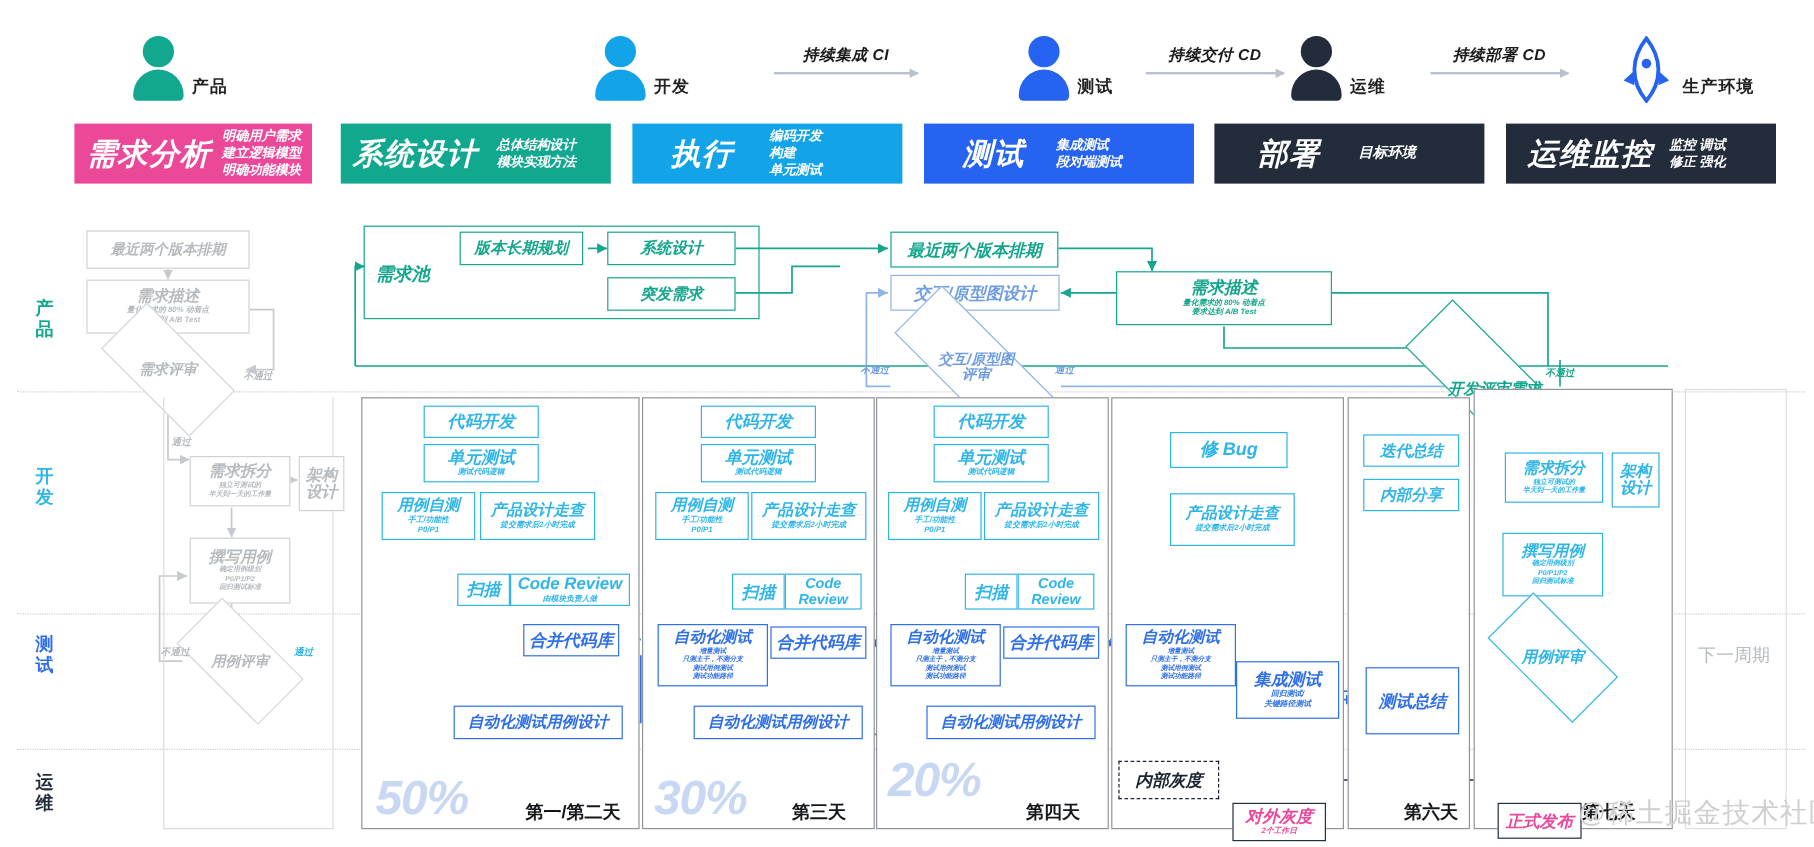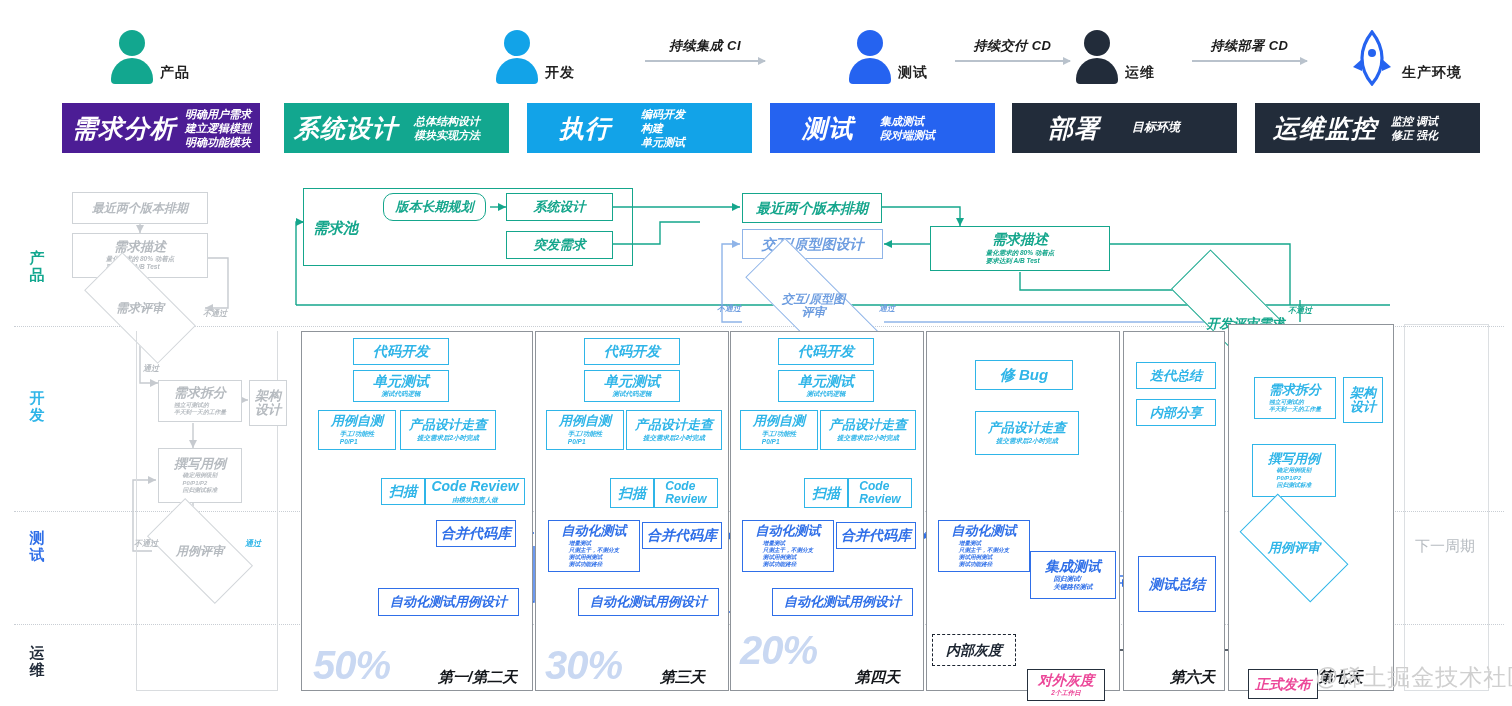--- a/index.html
+++ b/index.html
@@ -31,21 +31,21 @@
   .banner .big{font-size:25px;font-weight:bold;font-style:italic;letter-spacing:1px;white-space:nowrap;}
   .banner .sml{font-size:11px;font-weight:bold;font-style:italic;line-height:1.28;margin-left:9px;white-space:nowrap;}
 
   
   .lane-lbl{position:absolute;width:22px;font-size:15px;font-weight:bold;line-height:1.12;
             text-align:center;letter-spacing:0px;}
   .dotline{position:absolute;height:0;border-top:1.5px dotted #c9ced4;}
 
   
   .node{position:absolute;box-sizing:border-box;border:1.6px solid;background:#fff;
-        display:flex;flex-direction:column;align-items:center;justify-content:center;text-align:left;
+        display:flex;flex-direction:column;align-items:center;justify-content:center;text-align:center;
         padding:1px 2px;}
   .node .ttl{font-weight:bold;font-style:italic;line-height:1.05;white-space:nowrap;}
   .node .sub{font-size:6.5px;font-weight:bold;font-style:italic;line-height:1.25;margin-top:2px;}
   .t-teal{border-color:#15a68c;color:#15a68c;}
   .t-cyan{border-color:#2fb5e8;color:#2fb5e8;}
   .t-blue{border-color:#2f6fe8;color:#2f6fe8;}
   .t-gray{border-color:#cfd3d7;color:#b6bbc0;}
   .t-dark{border-color:#25303d;color:#ec4899;margin-top:35px;}
   .t-dash{border:1.6px dashed #1b2430;color:#1b2430;}
 
@@ -57,21 +57,21 @@
   .d-teal .shape{border-color:#15a68c;} .d-teal .lbl{color:#15a68c;}
   .d-cyan .shape{border-color:#2fb5e8;} .d-cyan .lbl{color:#2fb5e8;}
   .d-gray .shape{border-color:#d2d6da;} .d-gray .lbl{color:#b6bbc0;}
   .d-blueline .shape{border-color:#8fb4e8;} .d-blueline .lbl{color:#6f9ee0;}
 
   
   .elbl{position:absolute;font-size:8px;font-weight:bold;font-style:italic;white-space:nowrap;}
 
   
   .daycol{position:absolute;border:1.5px solid #8f949a;background:#fff;box-sizing:border-box;}
-  .daylbl{position:absolute;font-size:15px;font-weight:bold;font-style:italic;color:#13161a;white-space:nowrap;}
+  .daylbl{position:absolute;font-size:15px;font-weight:bold;color:#13161a;white-space:nowrap;}
   .pct{position:absolute;font-size:40px;font-weight:bold;font-style:italic;color:#c9d8f2;letter-spacing:-1px;}
 
   
   .frame{position:absolute;box-sizing:border-box;}
   .watermark{position:absolute;font-size:23px;color:#cfcfcf;white-space:nowrap;letter-spacing:1px;}
 
   svg.lay{position:absolute;left:0;top:0;width:1512px;height:706px;pointer-events:none;}
 </style>
 </head>
 <body>
@@ -128,21 +128,21 @@
   </div>
   <div class="arrowlbl" style="left:955px;top:37px;width:115px;">
     <div class="t">持续交付 CD</div>
     <div class="ln"></div>
   </div>
   <div class="arrowlbl" style="left:1192px;top:37px;width:115px;">
     <div class="t">持续部署 CD</div>
     <div class="ln"></div>
   </div>
 
-  <div class="banner" style="left:62px;top:103px;width:198px;background:#4c1d95;">
+  <div class="banner" style="left:62px;top:103px;width:198px;background:#ec4899;">
     <div class="big">需求分析</div>
     <div class="sml">
       <div>明确用户需求</div>
         <div>建立逻辑模型</div>
         <div>明确功能模块</div>
     </div>
   </div>
 
   <div class="banner" style="left:284px;top:103px;width:225px;background:#12a78f;">
     <div class="big">系统设计</div>
@@ -310,21 +310,21 @@
   <div class="diam d-gray" style="left:88px;top:281px;width:104px;height:54px;">
     <div class="shape"></div>
     <div class="lbl" style="font-size:12px;">需求评审</div>
   </div>
   <div class="elbl" style="left:203px;top:308px;color:#b6bbc0;">不通过</div>
   <div class="elbl" style="left:143px;top:363px;color:#b6bbc0;">通过</div>
 
   <div class="frame" style="left:303px;top:188px;width:330px;height:78px;border:1.6px solid #15a68c;"></div>
   <div class="abs" style="left:313px;top:219px;font-size:15px;font-weight:bold;font-style:italic;color:#15a68c;">需求池</div>
 
-  <div class="node t-teal" style="left:383px;top:193px;width:103px;height:28px;border-radius:10px;">
+  <div class="node t-teal" style="left:383px;top:193px;width:103px;height:28px;">
     <div class="ttl" style="font-size:13px;">版本长期规划</div>
   </div>
   <div class="node t-teal" style="left:506px;top:193px;width:107px;height:28px;">
     <div class="ttl" style="font-size:13px;">系统设计</div>
   </div>
   <div class="node t-teal" style="left:506px;top:231px;width:107px;height:28px;">
     <div class="ttl" style="font-size:13px;">突发需求</div>
   </div>
 
   <div class="node t-teal" style="left:742px;top:193px;width:140px;height:30px;">

